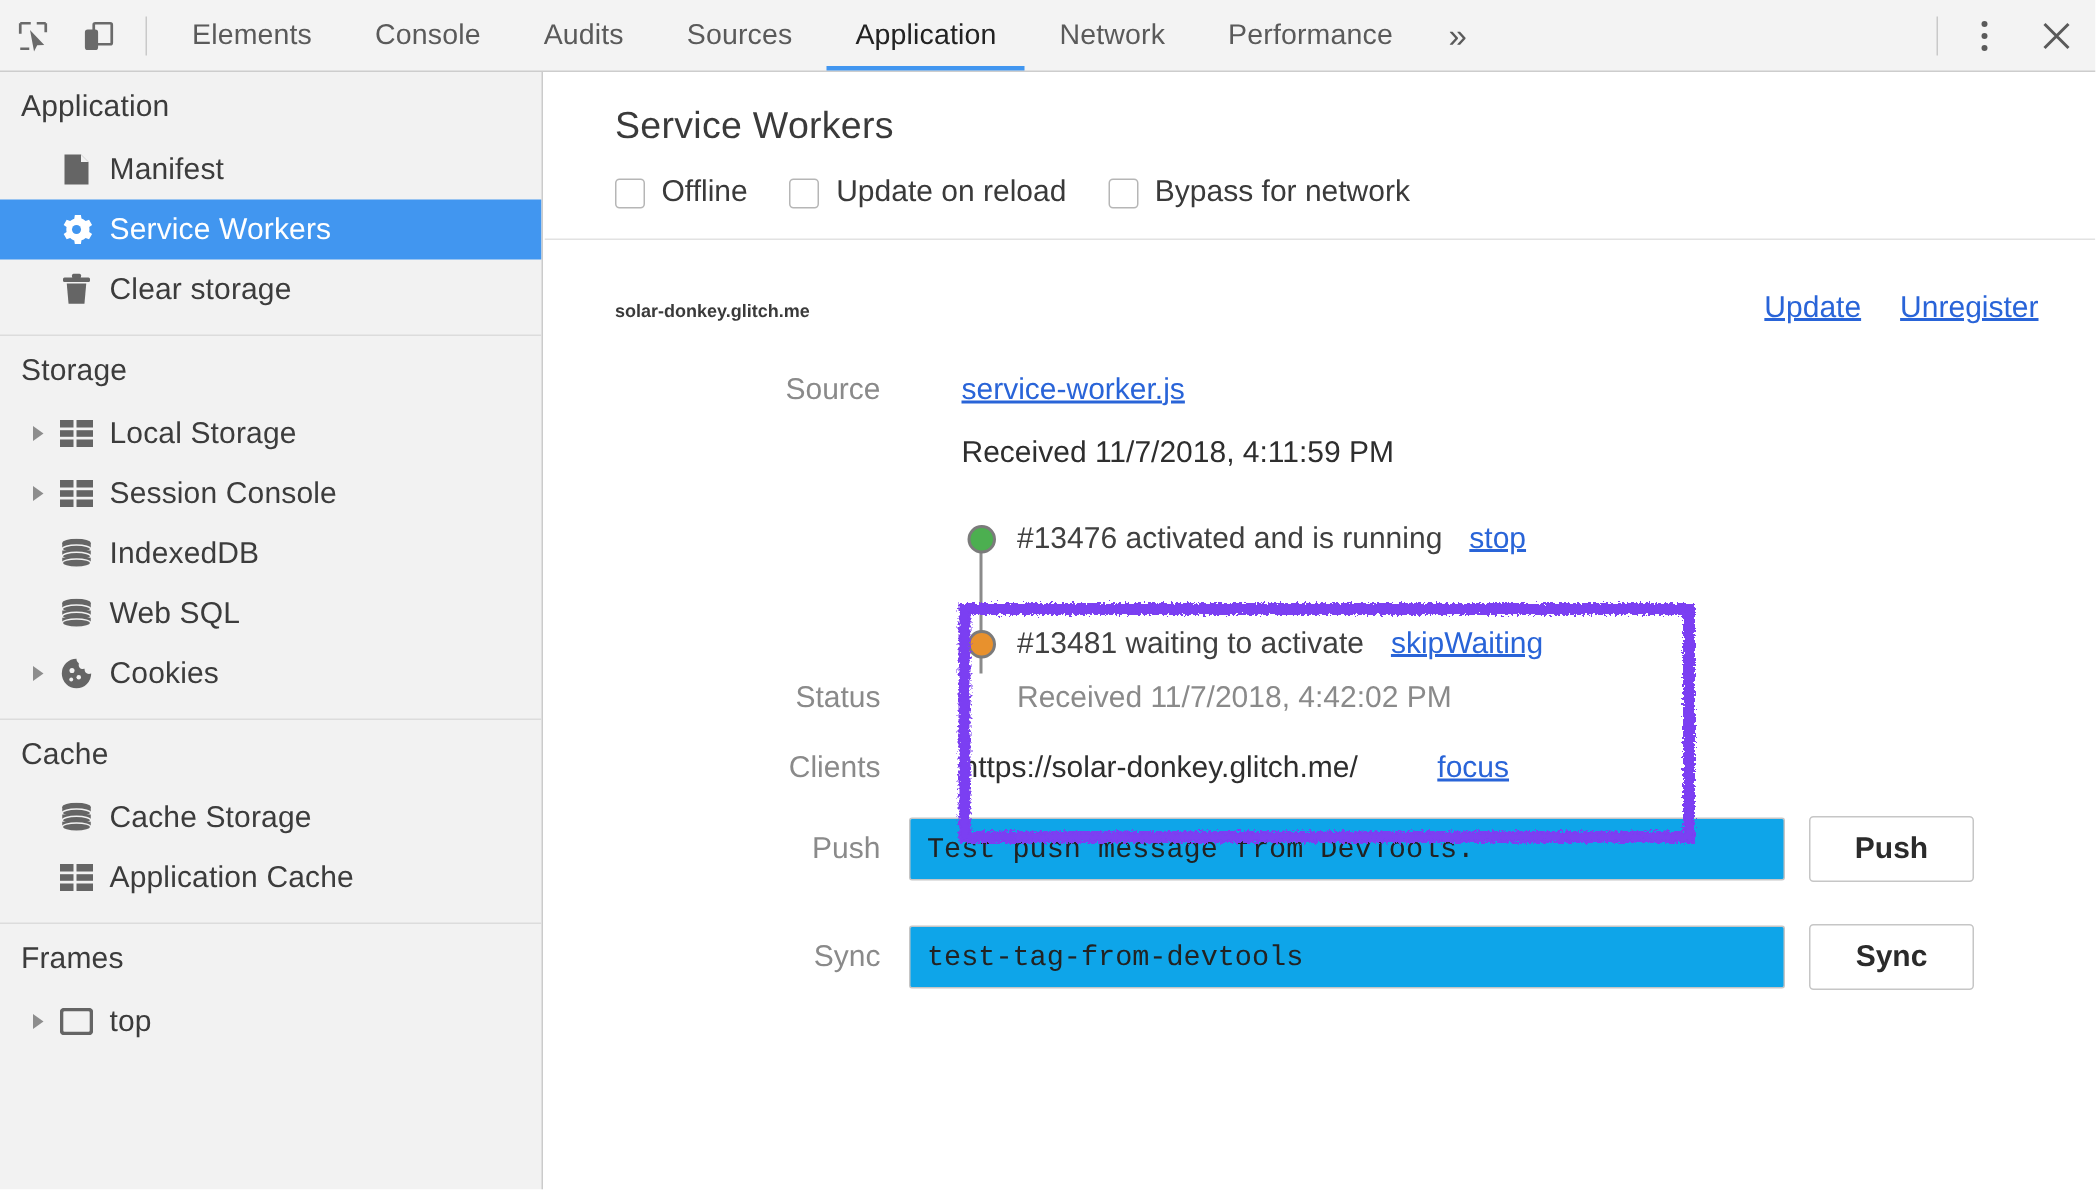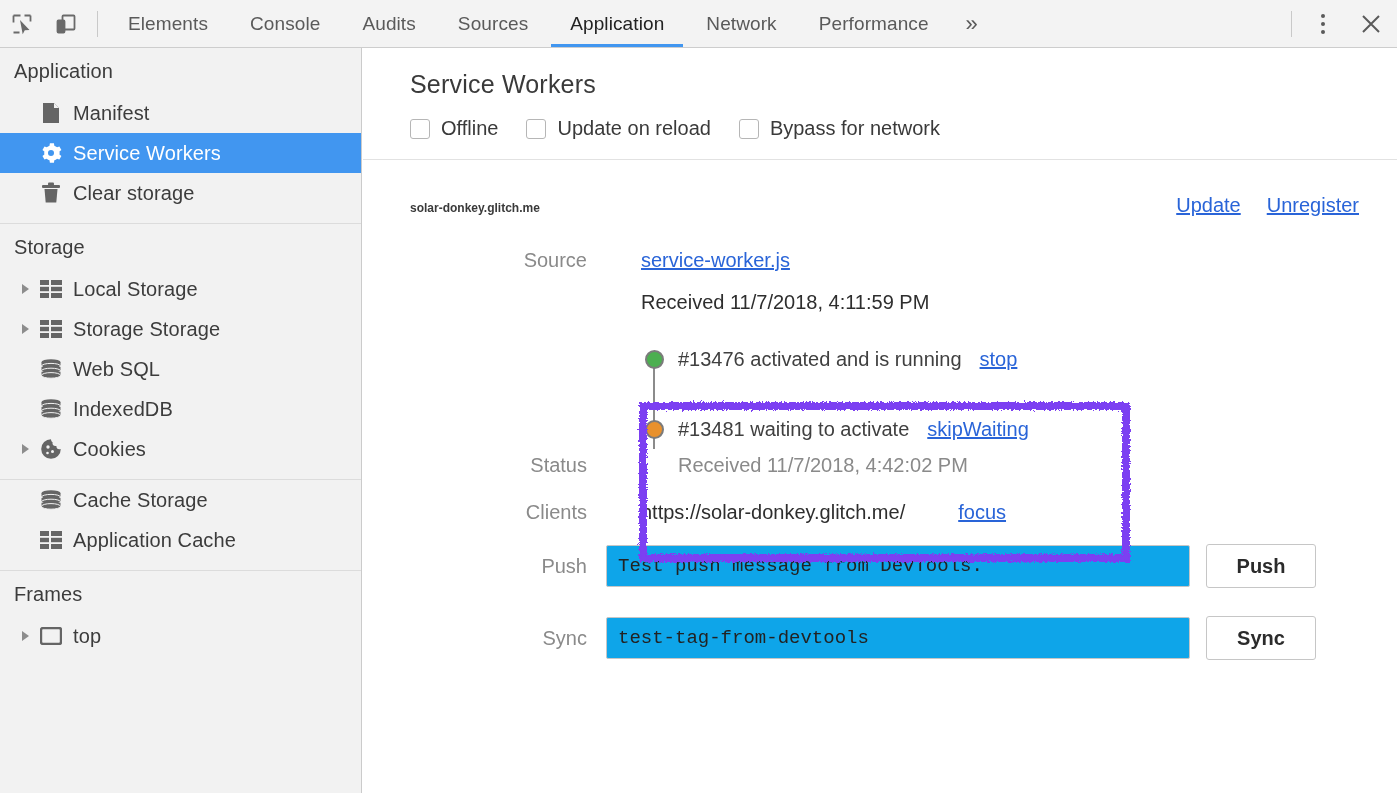--- a/index.html
+++ b/index.html
@@ -477,77 +477,78 @@
       <div class="sb-ico">
         <svg width="22" height="18" viewBox="0 0 22 18">
           <rect x="0" y="0" width="9" height="5" fill="#656565"></rect>
             <rect x="11" y="0" width="11" height="5" fill="#656565"></rect>
           <rect x="0" y="6.8" width="9" height="4.4" fill="#656565"></rect>
             <rect x="11" y="6.8" width="11" height="4.4" fill="#656565"></rect>
           <rect x="0" y="13" width="9" height="5" fill="#656565"></rect>
             <rect x="11" y="13" width="11" height="5" fill="#656565"></rect>
         </svg>
       </div>
-      <span class="sb-label">Storage Storage</span>
+      <span class="sb-label">Session Console</span>
     </div>
 
     <div class="sb-item">
       <div class="sb-arrow none">
           <b></b>
         </div>
       <div class="sb-ico">
         <svg width="22" height="20" viewBox="0 0 22 20">
           <ellipse cx="11" cy="3" rx="9.5" ry="2.8" fill="#656565"></ellipse>
           <rect x="1.5" y="3" width="19" height="3.6" fill="#656565"></rect>
           <ellipse cx="11" cy="7" rx="9.5" ry="2.6" fill="#656565" stroke="#f2f2f2" stroke-width="1"></ellipse>
           <rect x="1.5" y="8" width="19" height="3.2" fill="#656565"></rect>
           <ellipse cx="11" cy="11.8" rx="9.5" ry="2.6" fill="#656565" stroke="#f2f2f2" stroke-width="1"></ellipse>
           <rect x="1.5" y="12.8" width="19" height="3.2" fill="#656565"></rect>
           <ellipse cx="11" cy="16.4" rx="9.5" ry="2.8" fill="#656565" stroke="#f2f2f2" stroke-width="1"></ellipse>
         </svg>
       </div>
-      <span class="sb-label">Web SQL</span>
+      <span class="sb-label">IndexedDB</span>
     </div>
 
     <div class="sb-item">
       <div class="sb-arrow none">
           <b></b>
         </div>
       <div class="sb-ico">
         <svg width="22" height="20" viewBox="0 0 22 20">
           <ellipse cx="11" cy="3" rx="9.5" ry="2.8" fill="#656565"></ellipse>
           <rect x="1.5" y="3" width="19" height="3.6" fill="#656565"></rect>
           <ellipse cx="11" cy="7" rx="9.5" ry="2.6" fill="#656565" stroke="#f2f2f2" stroke-width="1"></ellipse>
           <rect x="1.5" y="8" width="19" height="3.2" fill="#656565"></rect>
           <ellipse cx="11" cy="11.8" rx="9.5" ry="2.6" fill="#656565" stroke="#f2f2f2" stroke-width="1"></ellipse>
           <rect x="1.5" y="12.8" width="19" height="3.2" fill="#656565"></rect>
           <ellipse cx="11" cy="16.4" rx="9.5" ry="2.8" fill="#656565" stroke="#f2f2f2" stroke-width="1"></ellipse>
         </svg>
       </div>
-      <span class="sb-label">IndexedDB</span>
+      <span class="sb-label">Web SQL</span>
     </div>
 
     <div class="sb-item">
       <div class="sb-arrow">
           <b></b>
         </div>
       <div class="sb-ico">
         <svg width="22" height="22" viewBox="0 0 22 22">
           <path d="M11 1.2 a9.8 9.8 0 1 0 9.8 9.8 c-2.6 .9 -4.6 -.6 -4.4 -3.1 c-2.7 .5 -4.4 -1.1 -3.8 -3.6 c-1.1 -.9 -1.7 -2 -1.6 -3.1z" fill="#656565"></path>
           <circle cx="8" cy="9" r="1.7" fill="#f2f2f2"></circle>
           <circle cx="12.5" cy="13.5" r="1.5" fill="#f2f2f2"></circle>
           <circle cx="7.5" cy="15" r="1.3" fill="#f2f2f2"></circle>
         </svg>
       </div>
       <span class="sb-label">Cookies</span>
     </div>
   </div>
   <div class="sb-divider"></div>
 
   <div class="sb-section">
+    <div class="sb-header">Cache</div>
 
     <div class="sb-item">
       <div class="sb-arrow none">
           <b></b>
         </div>
       <div class="sb-ico">
         <svg width="22" height="20" viewBox="0 0 22 20">
           <ellipse cx="11" cy="3" rx="9.5" ry="2.8" fill="#656565"></ellipse>
           <rect x="1.5" y="3" width="19" height="3.6" fill="#656565"></rect>
           <ellipse cx="11" cy="7" rx="9.5" ry="2.6" fill="#656565" stroke="#f2f2f2" stroke-width="1"></ellipse>

